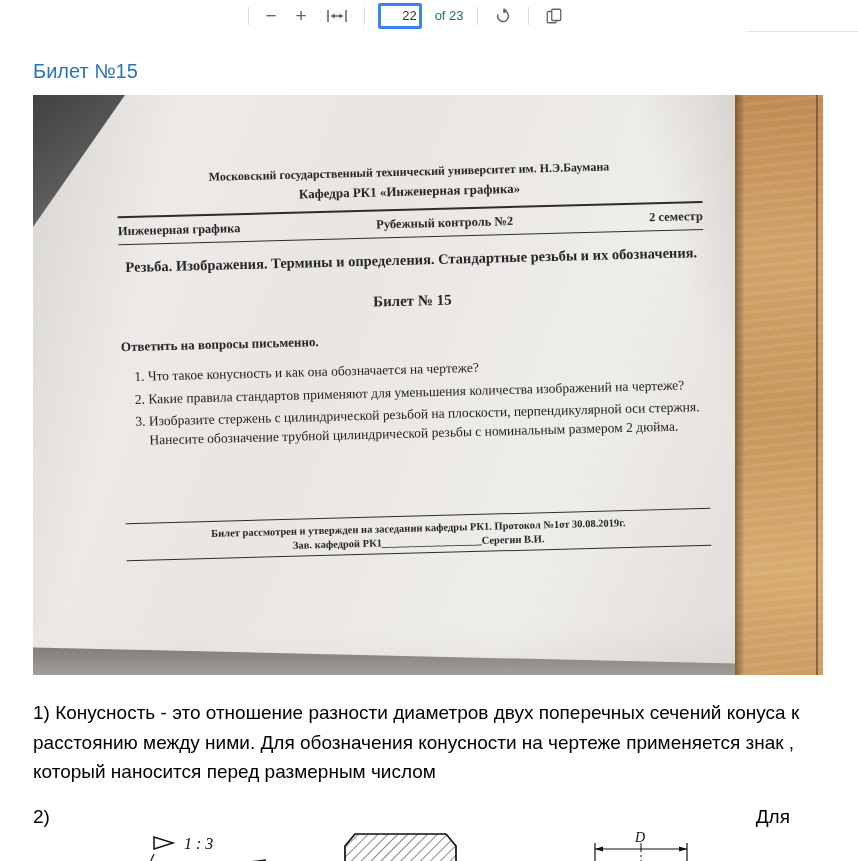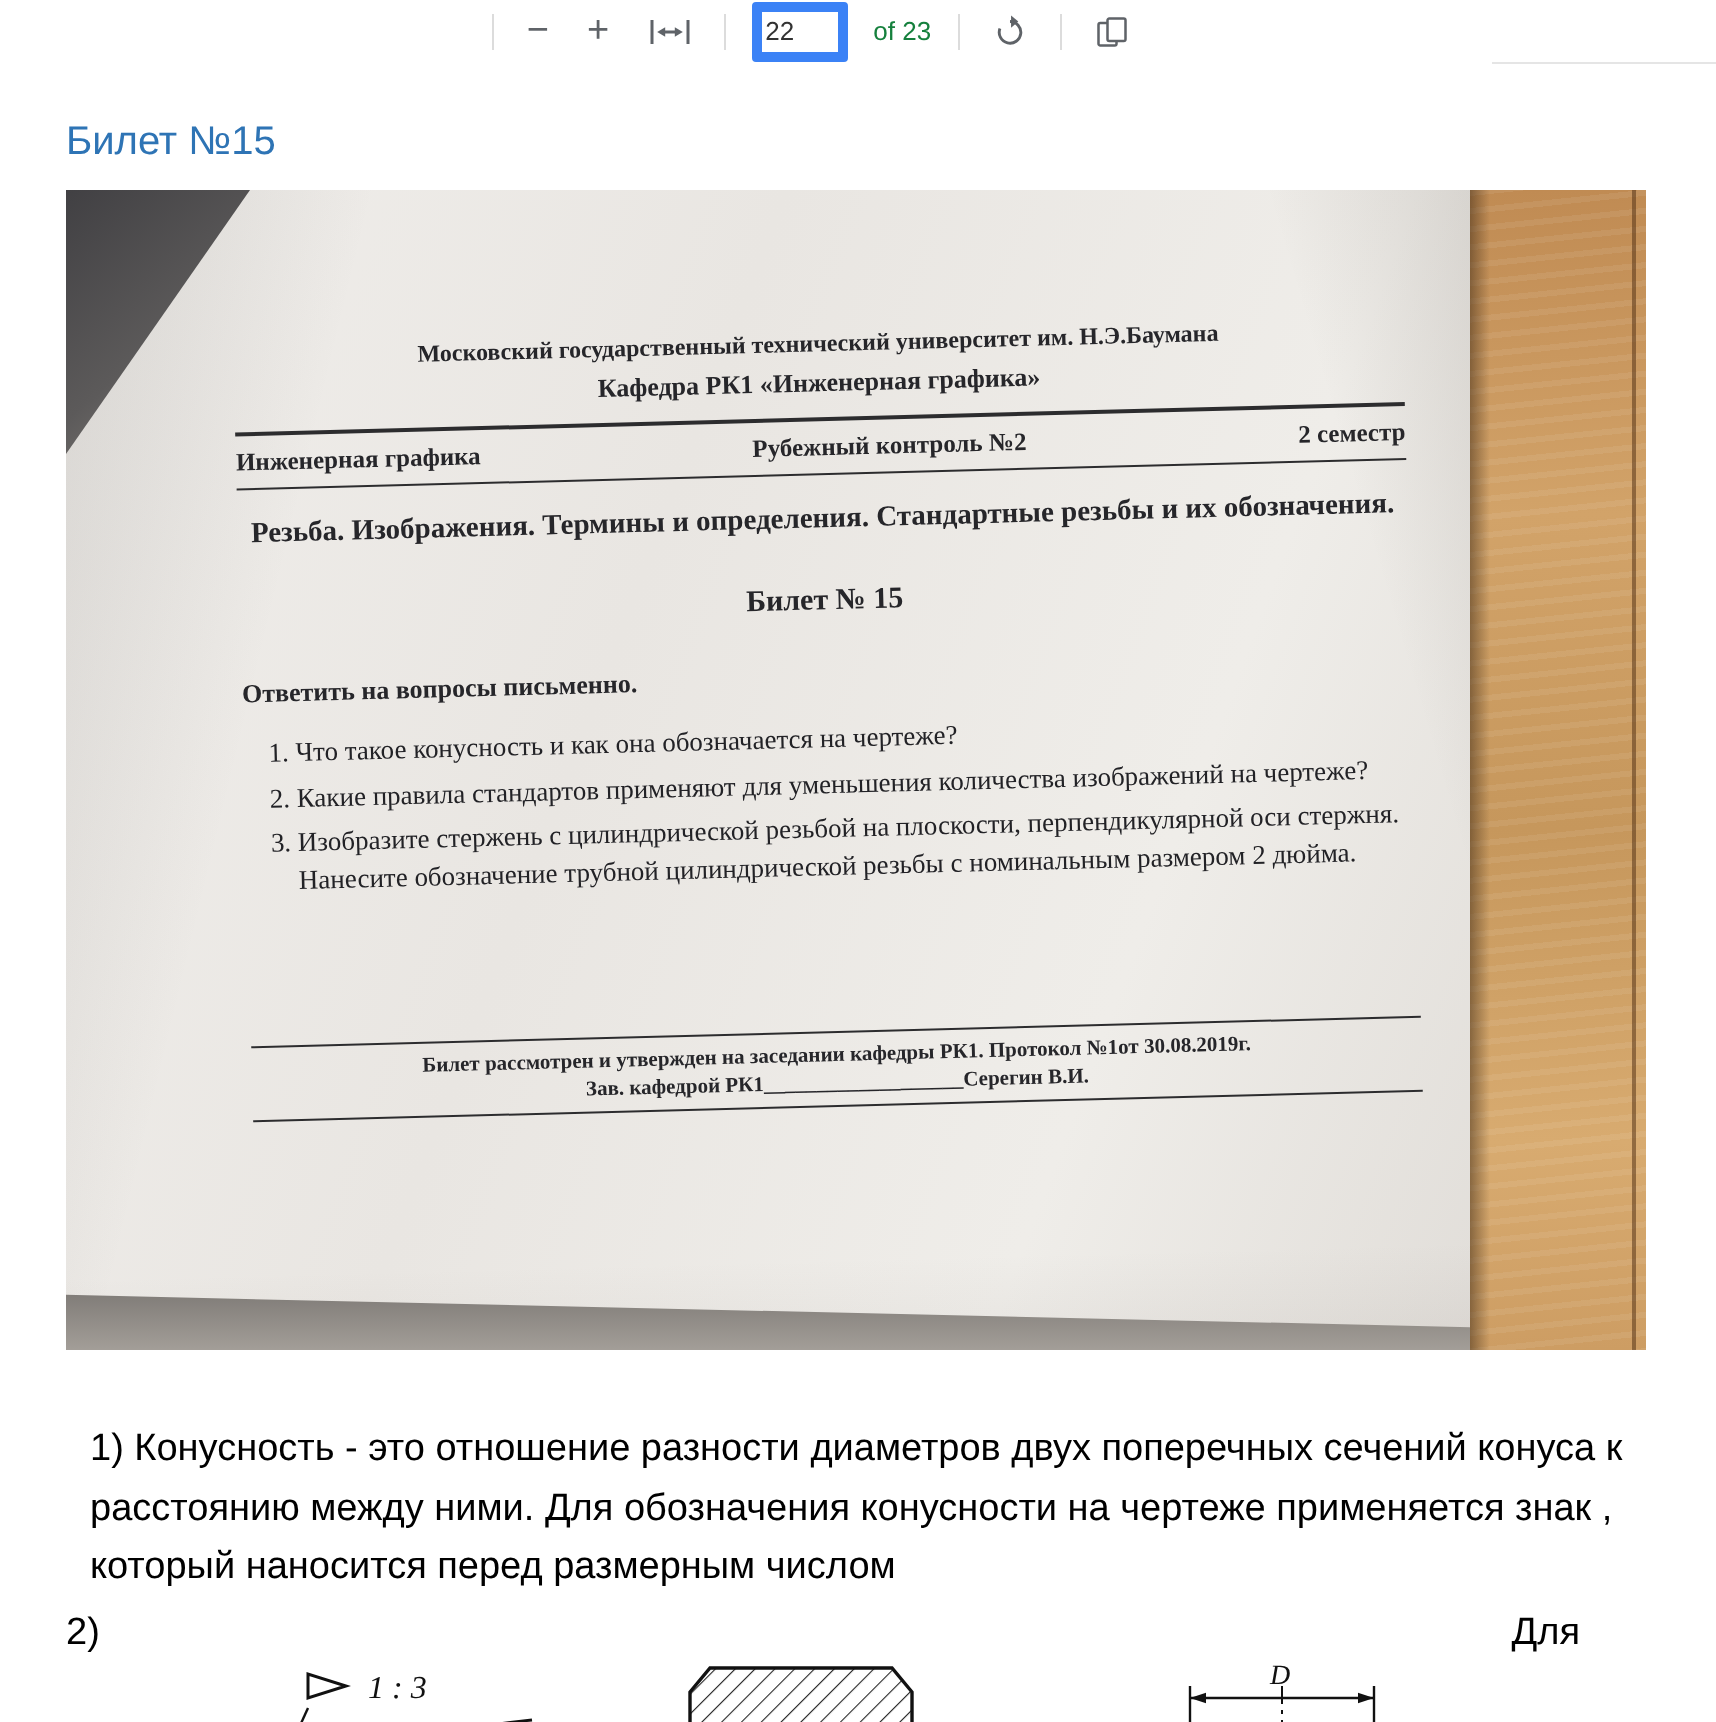--- a/index.html
+++ b/index.html
@@ -13,22 +13,22 @@
     display:flex;align-items:center;justify-content:center;
   }
   .tb-group{display:flex;align-items:center;gap:13px;position:relative;left:-22px;}
   .sep{width:1px;height:18px;background:#dcdcdc;display:inline-block;}
   .tb-btn{
     background:none;border:none;padding:0 3px;cursor:pointer;
     color:#5f6368;font-size:19px;line-height:1;font-family:"Liberation Sans",sans-serif;
     display:flex;align-items:center;justify-content:center;height:24px;
   }
   .page-input{
-    width:34px;height:18px;border:5px solid #3b82f6;border-radius:2px;
-    font-size:13px;text-align:left;color:#333;font-family:"Liberation Sans",sans-serif;
+    width:34px;height:18px;border:3px solid #3b82f6;border-radius:2px;
+    font-size:13px;text-align:right;color:#333;font-family:"Liberation Sans",sans-serif;
   }
   .of-label{font-size:13px;color:#15803d;}
   
   .doc{position:absolute;left:0;top:31px;width:746px;height:830px;background:#fff;}
   .title{
     position:absolute;left:33px;top:29px;margin:0;
     font-size:20px;font-weight:400;color:#2E74B5;
   }
   
   .photo{
@@ -87,21 +87,21 @@
   .wood::before{
     content:"";position:absolute;left:0;top:0;width:10px;height:100%;
     background:linear-gradient(90deg,rgba(60,40,20,.5),rgba(0,0,0,0));
   }
   .wood::after{
     content:"";position:absolute;right:5px;top:0;width:2px;height:100%;
     background:rgba(88,52,24,.55);
   }
   
   .answer1{
-    position:absolute;left:33px;top:667px;width:778px;margin:12px;
+    position:absolute;left:33px;top:667px;width:778px;margin:0;
     font-size:19px;line-height:1.56;color:#000;
   }
   .row2{
     position:absolute;left:33px;top:775px;width:757px;
     display:flex;justify-content:space-between;font-size:19px;color:#000;
   }
   
   .drawings{position:absolute;left:0;top:799px;width:858px;height:62px;}
   .drawings svg{position:absolute;top:0;overflow:visible;}
   .d-taper{left:140px;}

